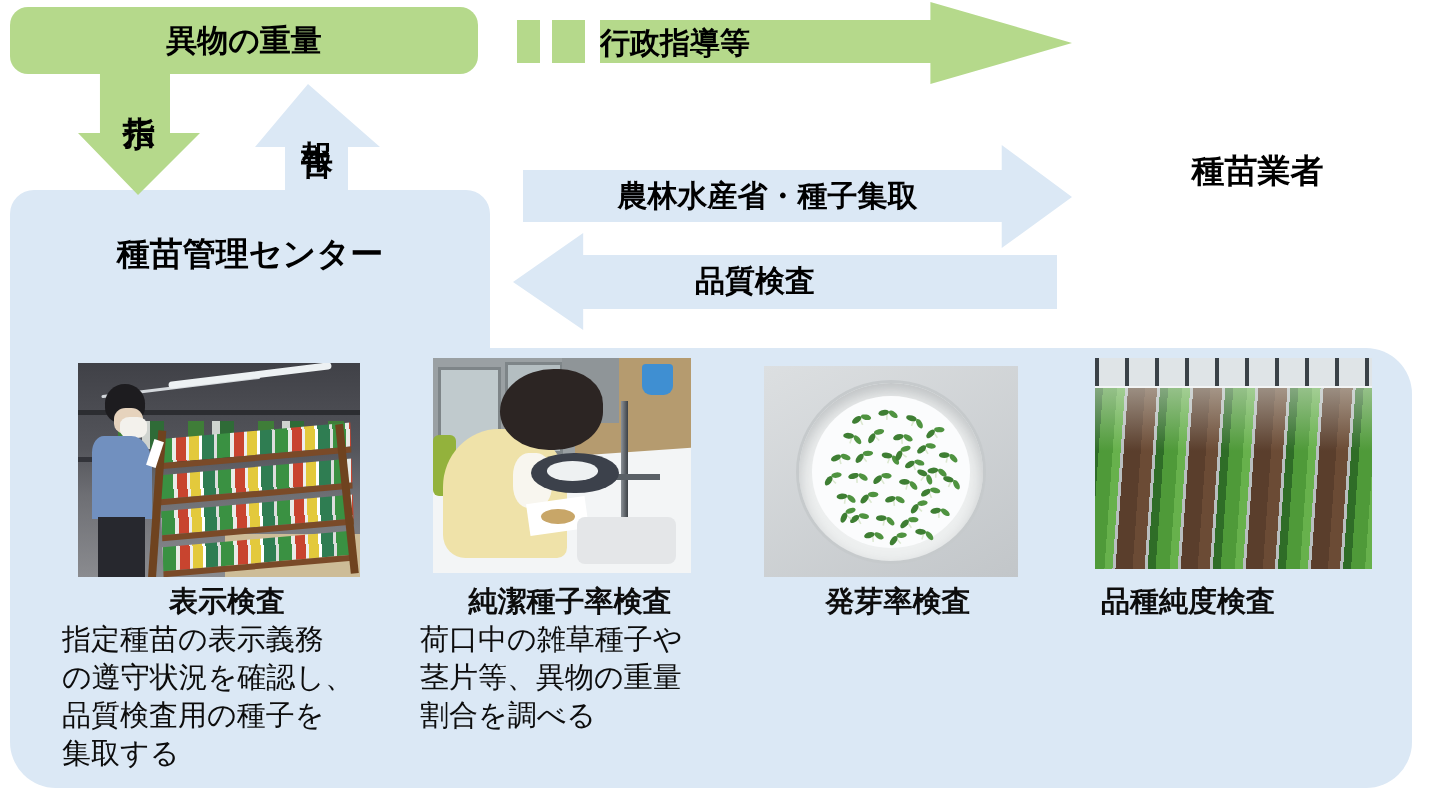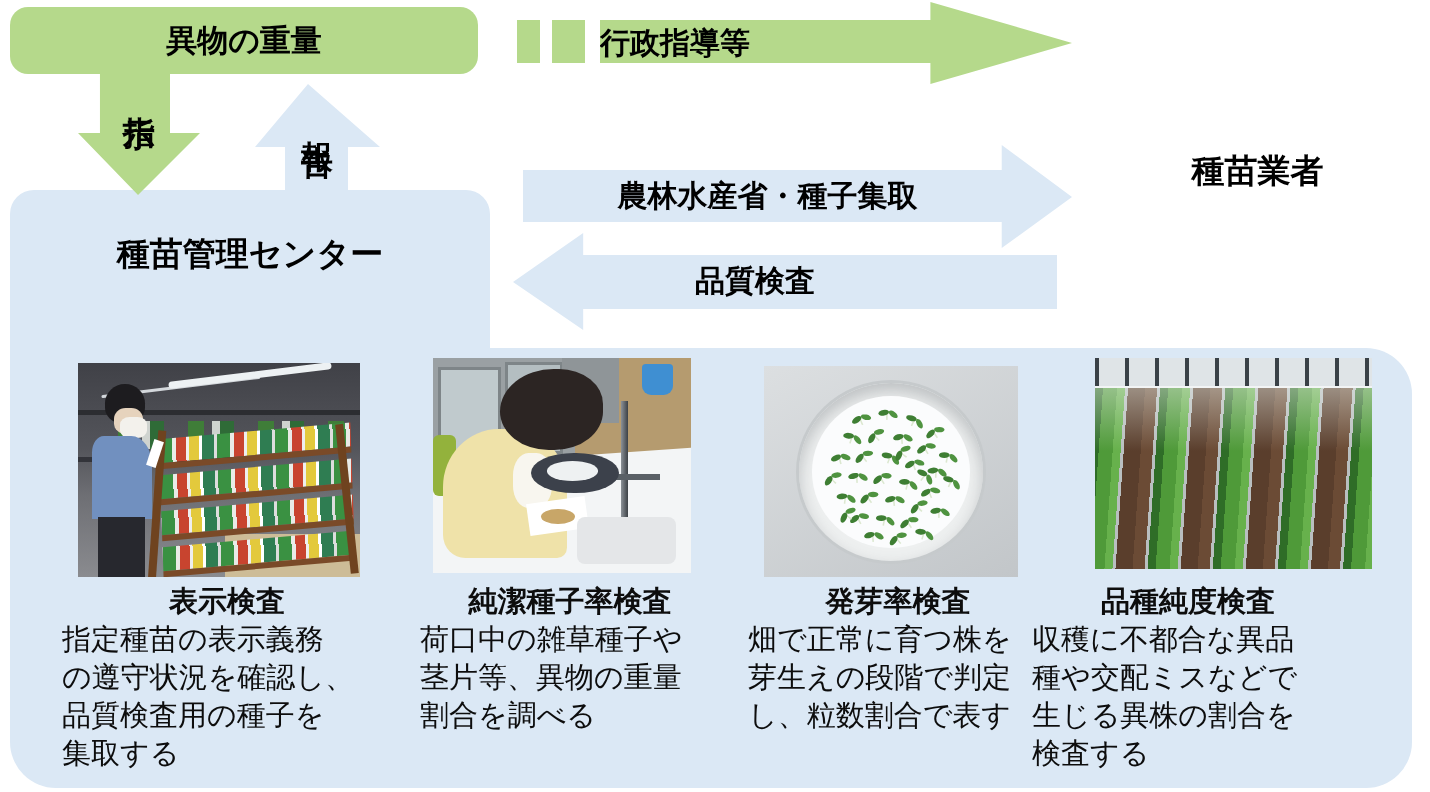--- a/index.html
+++ b/index.html
@@ -282,25 +282,18 @@
   </div>
   <div class="caption c1">
     <div class="cap-title">表示検査</div>
     <div class="cap-body">指定種苗の表示義務
 の遵守状況を確認し、
 品質検査用の種子を
 集取する</div>
   </div>
   <div class="caption c3">
     <div class="cap-title">発芽率検査</div>
-    <div class="cap-body">畑で正常に育つ株を
-芽生えの段階で判定
-し、粒数割合で表す</div>
   </div>
   <div class="caption c4">
     <div class="cap-title">品種純度検査</div>
-    <div class="cap-body">収穫に不都合な異品
-種や交配ミスなどで
-生じる異株の割合を
-検査する</div>
   </div>
 
 </div>
 
 </body></html>

